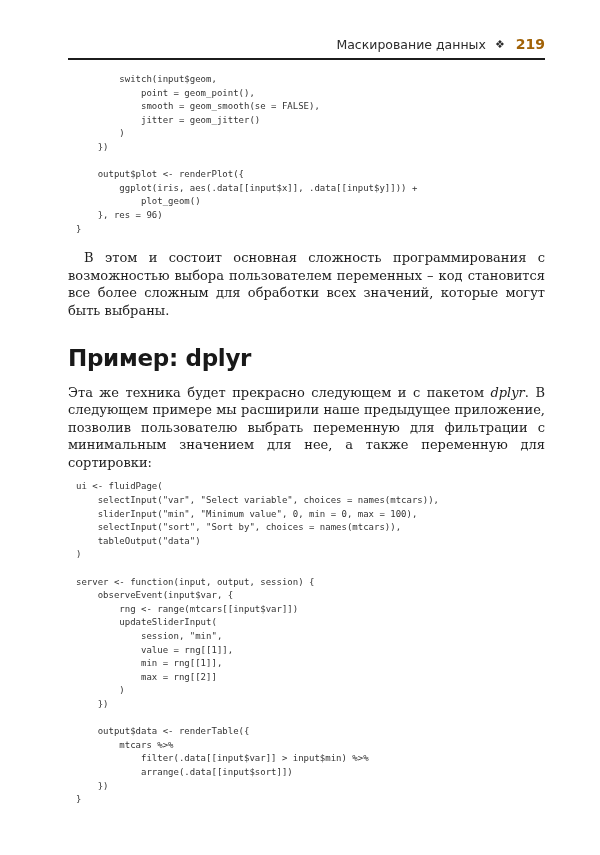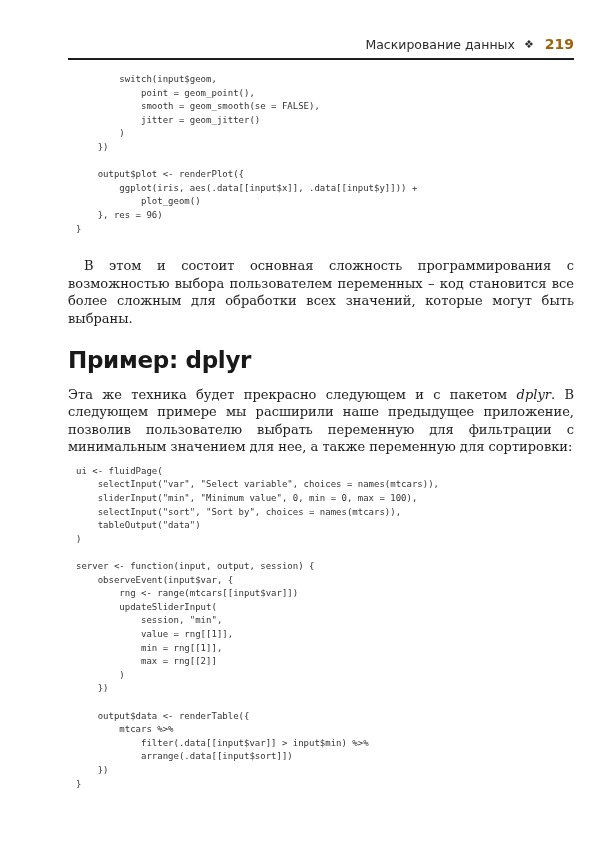--- a/index.html
+++ b/index.html
@@ -6,21 +6,21 @@
     margin: 0;
     padding: 0;
     background: #ffffff;
   }
   .page {
     position: relative;
     width: 600px;
     height: 824px;
     box-sizing: border-box;
     background: #ffffff;
-    padding: 36px 26px 0 68px;
+    padding: 36px 55px 0 68px;
     overflow: hidden;
     color: #1e1e1e;
   }
   
   .running-header {
     display: flex;
     justify-content: flex-end;
     align-items: baseline;
     border-bottom: 2px solid #1c1c1c;
     padding-bottom: 6px;
@@ -58,31 +58,31 @@
   
   p.para {
     font-family: "DejaVu Serif", "Liberation Serif", serif;
     font-size: 13px;
     line-height: 17.6px;
     text-align: justify;
     color: #1d1d1d;
     margin: 0;
   }
   p.para.indent { text-indent: 16px; }
-  p.p1 { margin-top: 21px; }
+  p.p1 { margin-top: 13px; }
   p.p2 { margin-top: 0; }
   p.p3 { margin-top: 10px; }
   
   h1.section-heading {
     font-family: "DejaVu Sans", "Liberation Sans", sans-serif;
     font-weight: bold;
     font-size: 23px;
     letter-spacing: -0.3px;
     color: #191919;
-    margin: 19px 0 13px 0;
+    margin: 25px 0 13px 0;
   }
   em.pkg { }
 </style>
 </head>
 <body>
 
 <div class="page">
 
   <header class="running-header">
     <span class="chapter-title">Маскирование данных</span>

